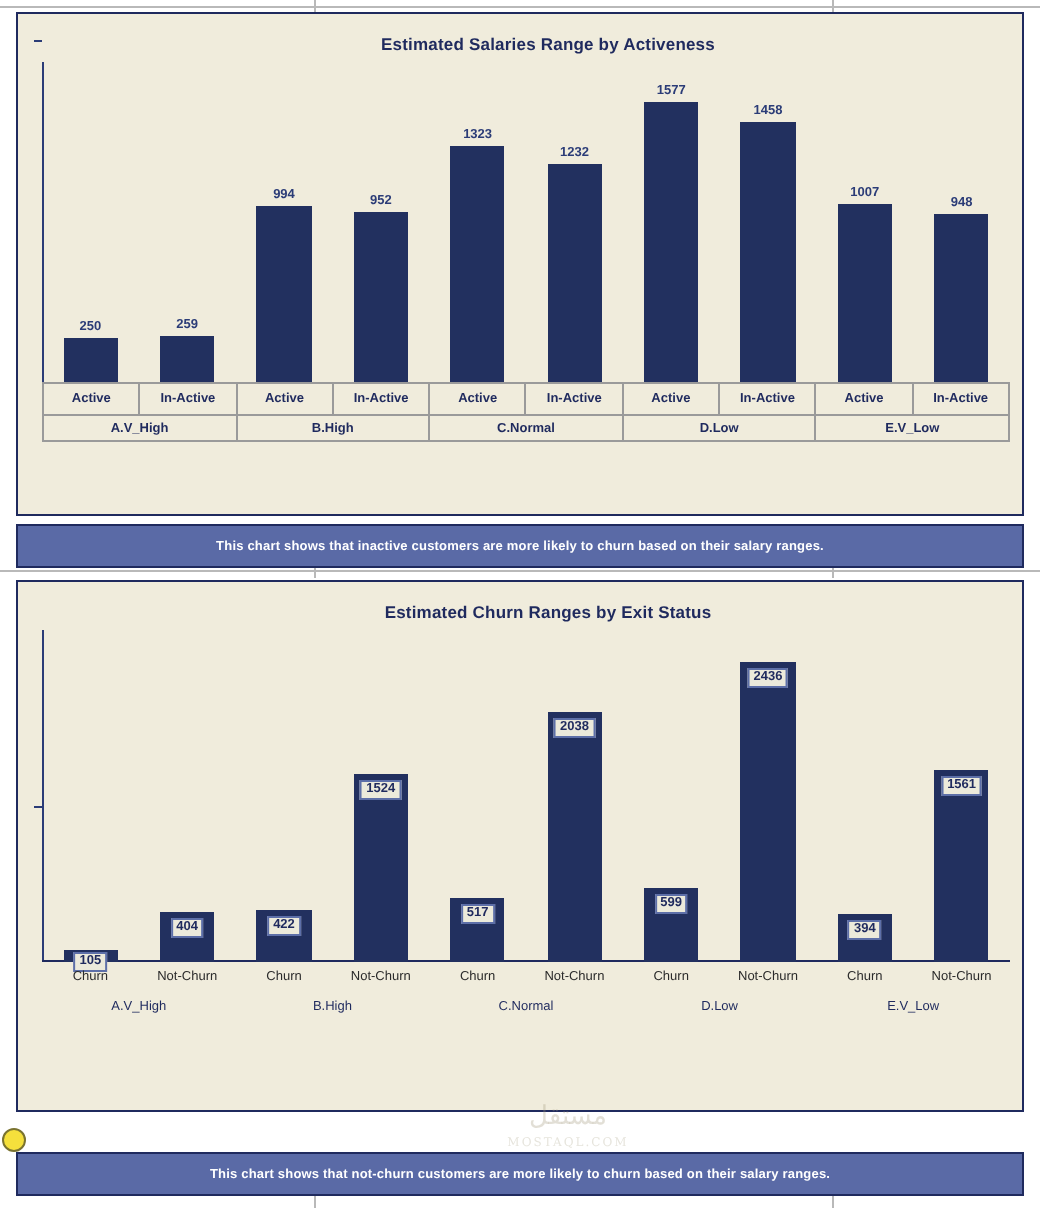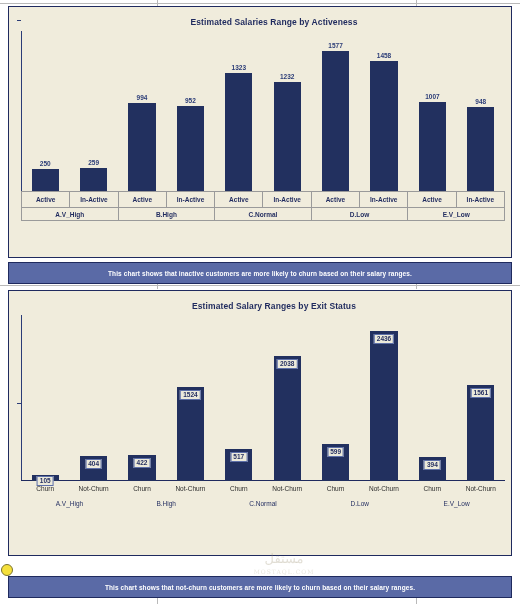--- a/index.html
+++ b/index.html
@@ -323,21 +323,21 @@
         </div>
       </div>
     </div>
   </div>
 
   <div class="banner" id="banner-top">
     <span>This chart shows that inactive customers are more likely to churn based on their salary ranges.</span>
   </div>
 
   <div class="panel" id="panel-bottom">
-    <div class="chart-title">Estimated Salary Ranges by Exit Status</div>
+    <div class="chart-title">Estimated Churn Ranges by Exit Status</div>
 
     <div class="plot" id="plot-bottom">
       <div class="axis-vline">
         <div class="tick" style="bottom:77px;"></div>
       </div>
       <div class="axis-line"></div>
 
       <div class="groups" style="bottom:30px;top:0;position:absolute;left:0;right:0;">
 
         <div class="group">

